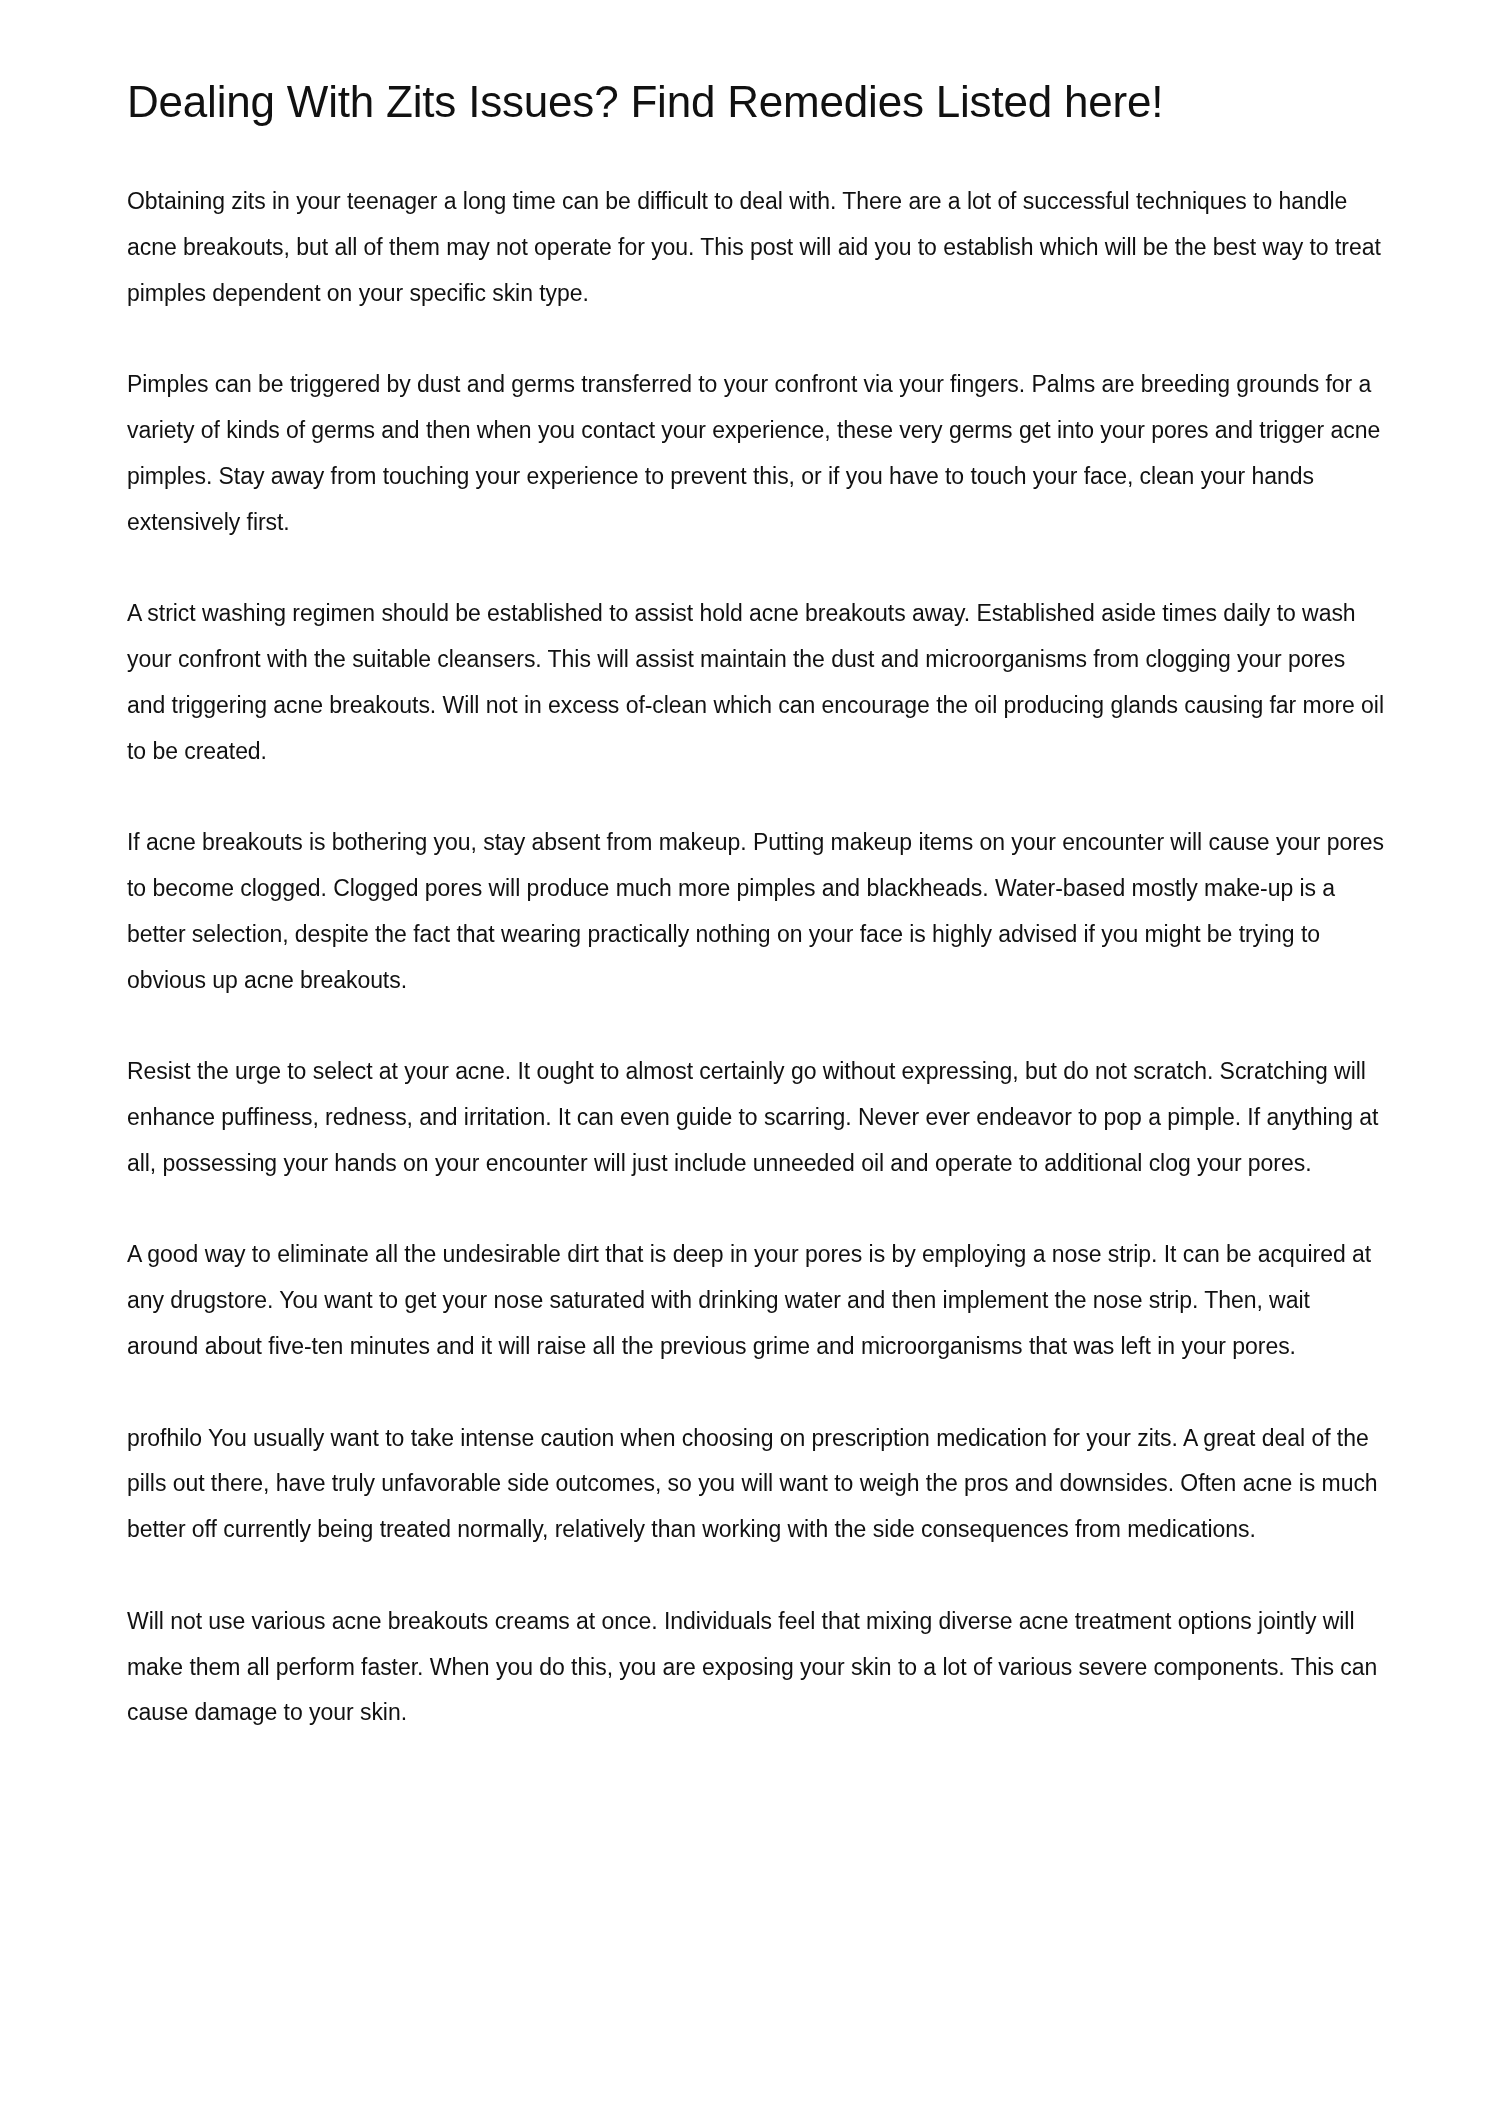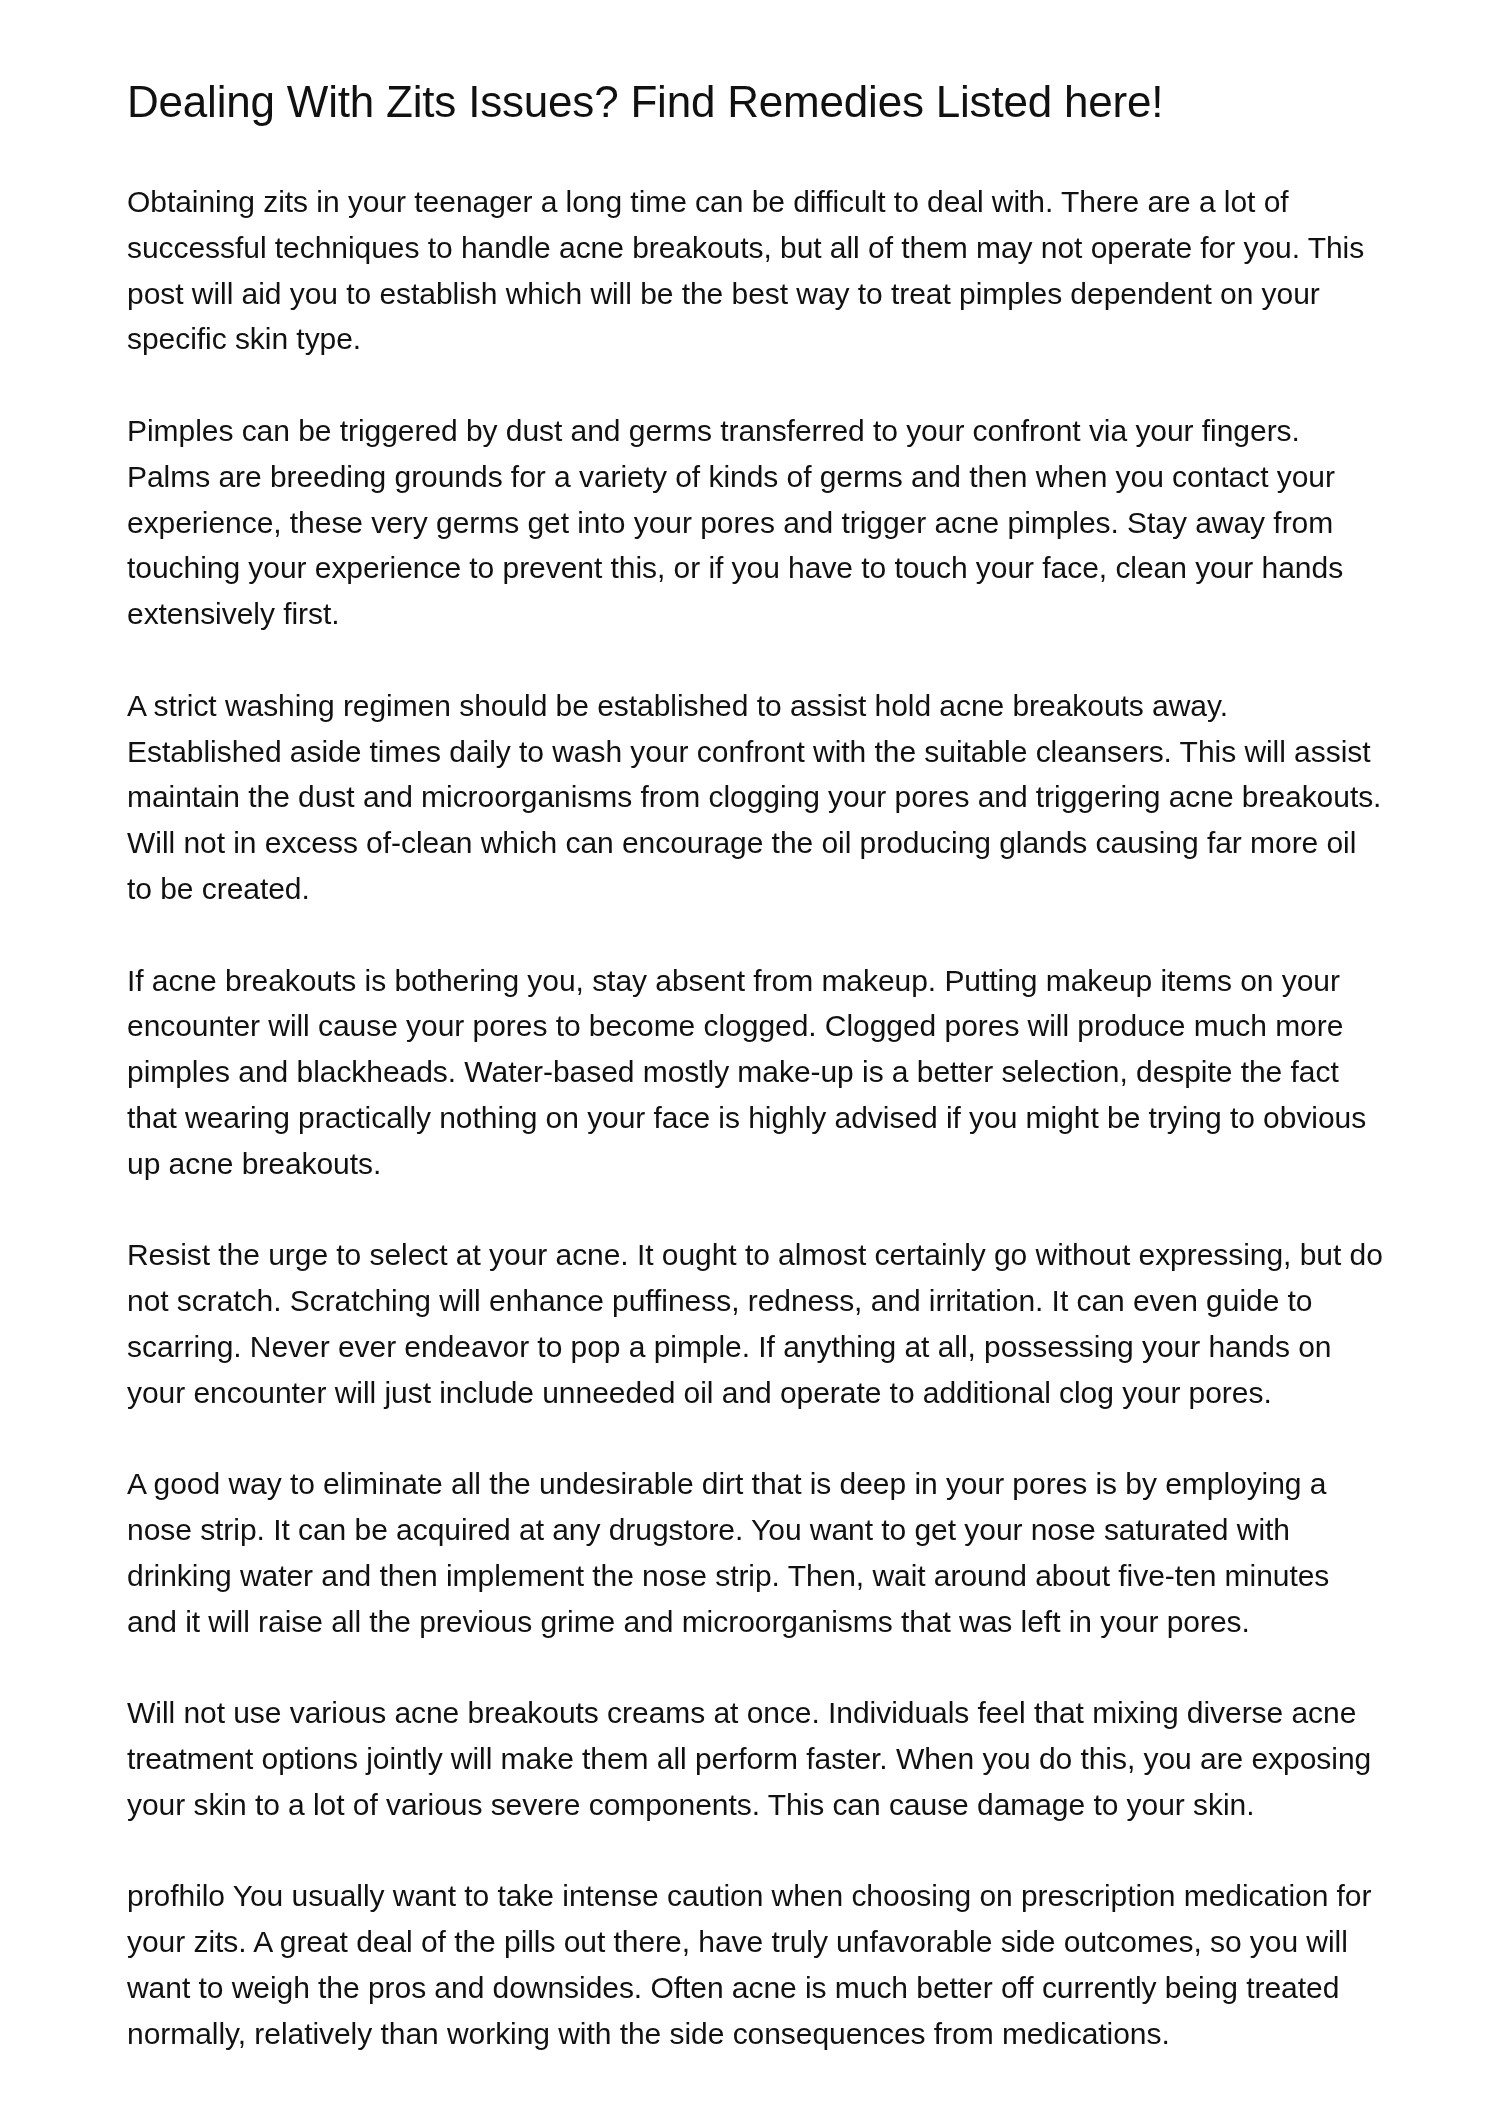--- a/index.html
+++ b/index.html
@@ -22,32 +22,32 @@
       width: 1260px;
     }
     .title {
       font-size: 44px;
       font-weight: normal;
       line-height: 60px;
       margin: 8px 0 47px 0;
       letter-spacing: -0.2px;
     }
     .para {
-      font-size: 30px;
+      font-size: 23px;
       line-height: 45.8px;
       margin: 0 0 45.8px 0;
       letter-spacing: -0.05px;
     }
   </style>
 </head>
 <body>
 
 <div class="page">
   <h1 class="title">Dealing With Zits Issues? Find Remedies Listed here!</h1>
   <p class="para">Obtaining zits in your teenager a long time can be difficult to deal with. There are a lot of successful techniques to handle acne breakouts, but all of them may not operate for you. This post will aid you to establish which will be the best way to treat pimples dependent on your specific skin type.</p>
   <p class="para">Pimples can be triggered by dust and germs transferred to your confront via your fingers. Palms are breeding grounds for a variety of kinds of germs and then when you contact your experience, these very germs get into your pores and trigger acne pimples. Stay away from touching your experience to prevent this, or if you have to touch your face, clean your hands extensively first.</p>
   <p class="para">A strict washing regimen should be established to assist hold acne breakouts away. Established aside times daily to wash your confront with the suitable cleansers. This will assist maintain the dust and microorganisms from clogging your pores and triggering acne breakouts. Will not in excess of-clean which can encourage the oil producing glands causing far more oil to be created.</p>
   <p class="para">If acne breakouts is bothering you, stay absent from makeup. Putting makeup items on your encounter will cause your pores to become clogged. Clogged pores will produce much more pimples and blackheads. Water-based mostly make-up is a better selection, despite the fact that wearing practically nothing on your face is highly advised if you might be trying to obvious up acne breakouts.</p>
   <p class="para">Resist the urge to select at your acne. It ought to almost certainly go without expressing, but do not scratch. Scratching will enhance puffiness, redness, and irritation. It can even guide to scarring. Never ever endeavor to pop a pimple. If anything at all, possessing your hands on your encounter will just include unneeded oil and operate to additional clog your pores.</p>
   <p class="para">A good way to eliminate all the undesirable dirt that is deep in your pores is by employing a nose strip. It can be acquired at any drugstore. You want to get your nose saturated with drinking water and then implement the nose strip. Then, wait around about five-ten minutes and it will raise all the previous grime and microorganisms that was left in your pores.</p>
+  <p class="para">profhilo You usually want to take intense caution when choosing on prescription medication for your zits. A great deal of the pills out there, have truly unfavorable side outcomes, so you will want to weigh the pros and downsides. Often acne is much better off currently being treated normally, relatively than working with the side consequences from medications.</p>
   <p class="para">Will not use various acne breakouts creams at once. Individuals feel that mixing diverse acne treatment options jointly will make them all perform faster. When you do this, you are exposing your skin to a lot of various severe components. This can cause damage to your skin.</p>
-  <p class="para">profhilo You usually want to take intense caution when choosing on prescription medication for your zits. A great deal of the pills out there, have truly unfavorable side outcomes, so you will want to weigh the pros and downsides. Often acne is much better off currently being treated normally, relatively than working with the side consequences from medications.</p>
 </div>
 
 </body></html>

